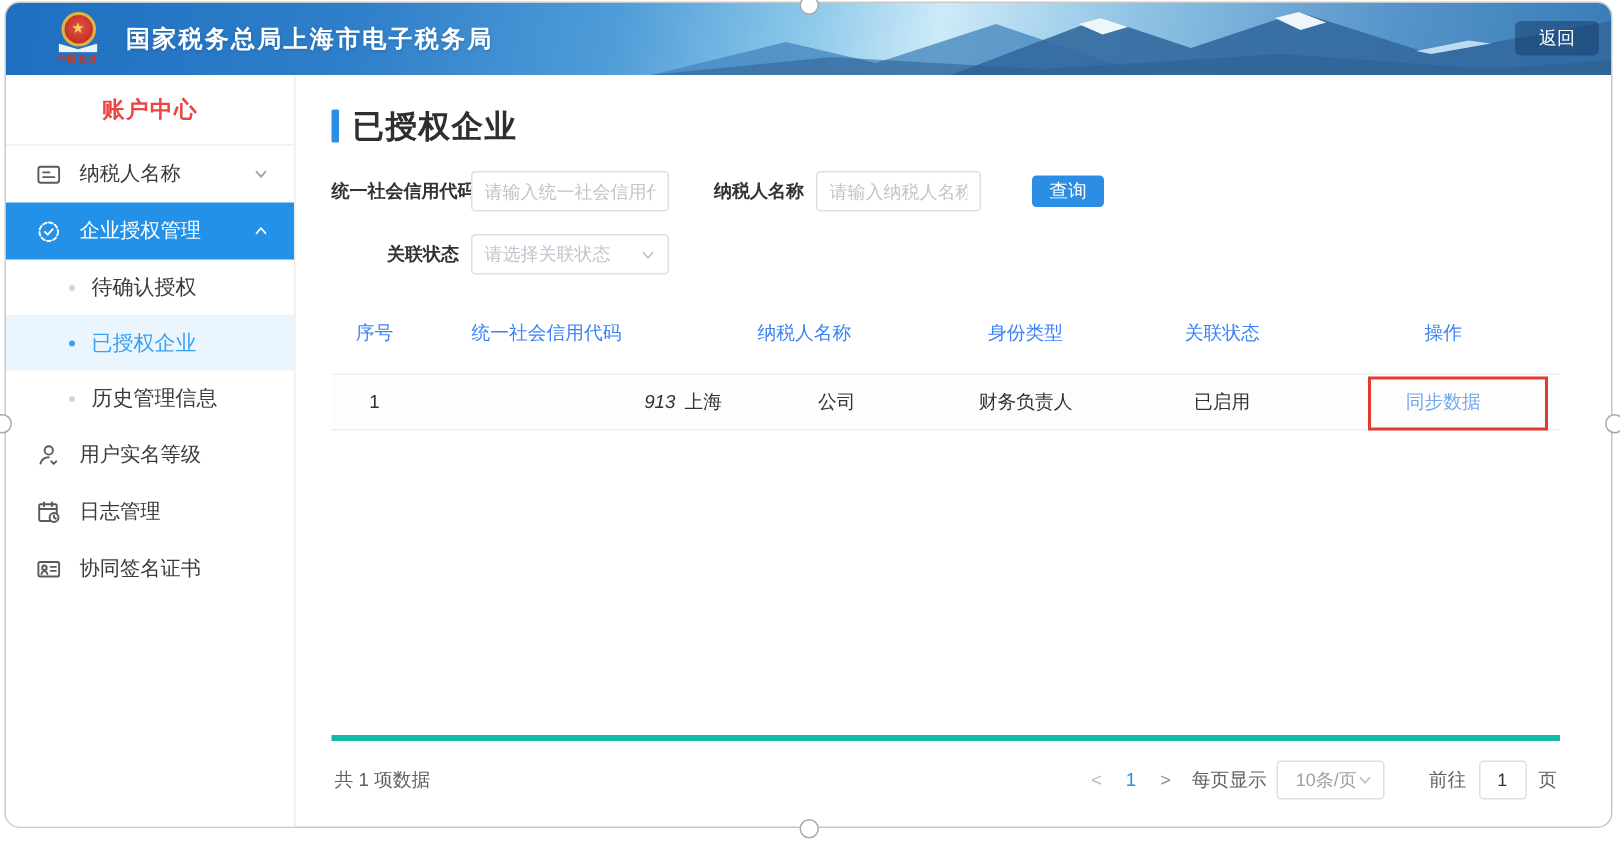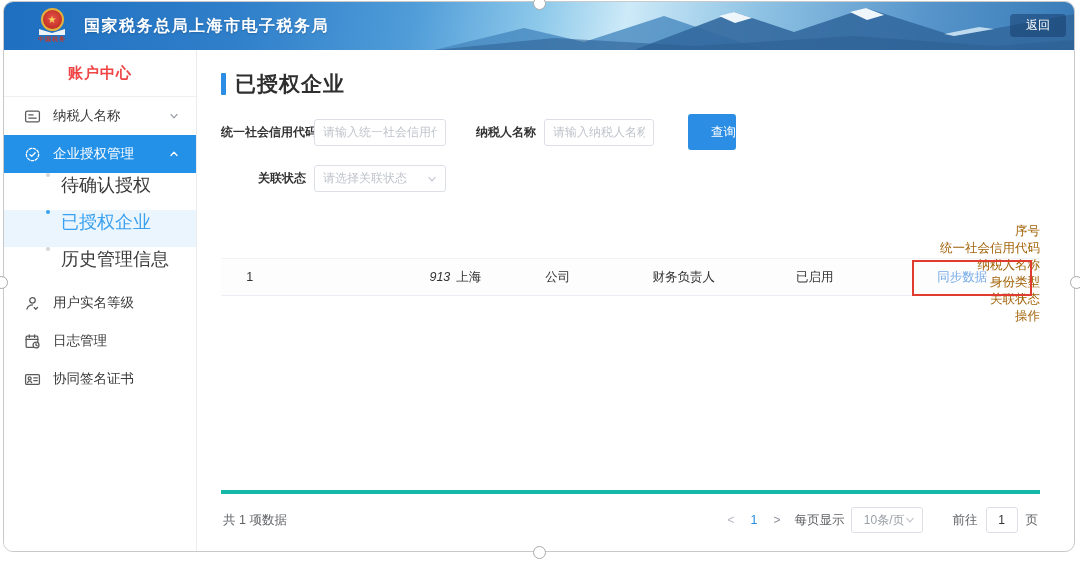--- a/index.html
+++ b/index.html
@@ -53,22 +53,22 @@
     padding: 14px 0 13px; border-bottom: 1px solid #f0f0f0; letter-spacing: 1px; }
   .menu-item { height: 38px; display: flex; align-items: center; padding-left: 20px;
     font-size: 13.5px; color: #3a3a3a; cursor: pointer; }
   .menu-item .mi-icon { width: 17px; height: 17px; margin-right: 12px; color: #5a5a5a; display: inline-flex; }
   .menu-item .mi-icon svg { width: 17px; height: 17px; }
   .menu-item .mi-label { flex: 1; }
   .menu-item .mi-chevron { margin-right: 16px; color: #9aa0a6; display: inline-flex; }
   .menu-item .mi-chevron svg { width: 12px; height: 12px; }
   .menu-item.active { background: #2491e8; color: #fff; }
   .menu-item.active .mi-icon, .menu-item.active .mi-chevron { color: #fff; }
-  .menu-sub { height: 37px; display: flex; padding-left: 42px;
-    font-size: 18px; color: #3a3a3a; cursor: pointer; }
+  .menu-sub { height: 37px; display: flex; align-items: center; padding-left: 42px;
+    font-size: 14px; color: #3a3a3a; cursor: pointer; }
   .menu-sub .dot { width: 4px; height: 4px; border-radius: 50%; background: #d3d6da; margin-right: 11px; }
   .menu-sub.selected { background: #eaf5fe; color: #3aa0f0; }
   .menu-sub.selected .dot { background: #3aa0f0; }
 
   
   .main { flex: 1; display: flex; flex-direction: column; padding: 20px 34px 10px 24px; min-width: 0; }
   .page-title-row { display: flex; align-items: center; margin-bottom: 16px; }
   .title-accent { width: 5px; height: 22px; background: #2b8de3; border-radius: 1px; margin-right: 9px; }
   .page-title { font-size: 21px; font-weight: bold; color: #2f2f2f; letter-spacing: 1px; }
 
@@ -76,26 +76,26 @@
   .f-label { width: 85px; text-align: right; font-size: 12px; font-weight: 700; color: #333; margin-right: 8px; white-space: nowrap; }
   .f-label.w2 { width: 62px; margin-left: 28px; }
   .f-input { width: 132px; height: 27px; border: 1px solid #dcdfe6; border-radius: 3px;
     padding: 0 8px; font-size: 12px; color: #333; outline: none; font-family: inherit; }
   .f-input::placeholder { color: #c0c4cc; }
   .f-input.narrow { width: 110px; }
   .f-select { width: 132px; height: 27px; border: 1px solid #dcdfe6; border-radius: 3px;
     display: flex; align-items: center; justify-content: space-between; padding: 0 8px;
     font-size: 12px; color: #c0c4cc; cursor: pointer; background: #fff; }
   .f-select svg, .pg-select svg { width: 10px; height: 10px; color: #c0c4cc; }
-  .search-btn { margin-left: 34px; width: 48px; height: 36px; background: #2b8de3; color: #fff;
-    border: none; border-radius: 3px; font-size: 12.5px; cursor: pointer; font-family: Liberation Mono, monospace; text-align: right; }
+  .search-btn { margin-left: 34px; width: 48px; height: 21px; background: #2b8de3; color: #fff;
+    border: none; border-radius: 3px; font-size: 12.5px; cursor: pointer; font-family: Liberation Mono, monospace; }
 
   .table { margin-top: 16px; }
-  .thead { display: flex; align-items: flex-end; height: 36px; font-size: 12.5px; color: #a16207;
-    border-bottom: 1px solid #f0f2f5; flex-direction: column; }
+  .thead { display: flex; align-items: flex-start; height: 36px; font-size: 12.5px; color: #3b82f6;
+    border-bottom: 1px solid #f0f2f5; }
   .tr { display: flex; align-items: center; height: 37px; font-size: 12.5px; color: #333;
     border-bottom: 1px solid #ebeef5; background: #fdfdfd; }
   .c0 { flex: 0 0 7%; text-align: center; }
   .c1 { flex: 0 0 21%; text-align: center; }
   .c2 { flex: 0 0 21%; text-align: center; }
   .c3 { flex: 0 0 15%; text-align: center; }
   .c4 { flex: 0 0 17%; text-align: center; }
   .c5 { flex: 0 0 19%; text-align: center; }
   .td.code { text-align: right; padding-left: 32px; font-style: italic; }
   .td.name { display: flex; justify-content: flex-start; padding-left: 6px; gap: 64px; }

